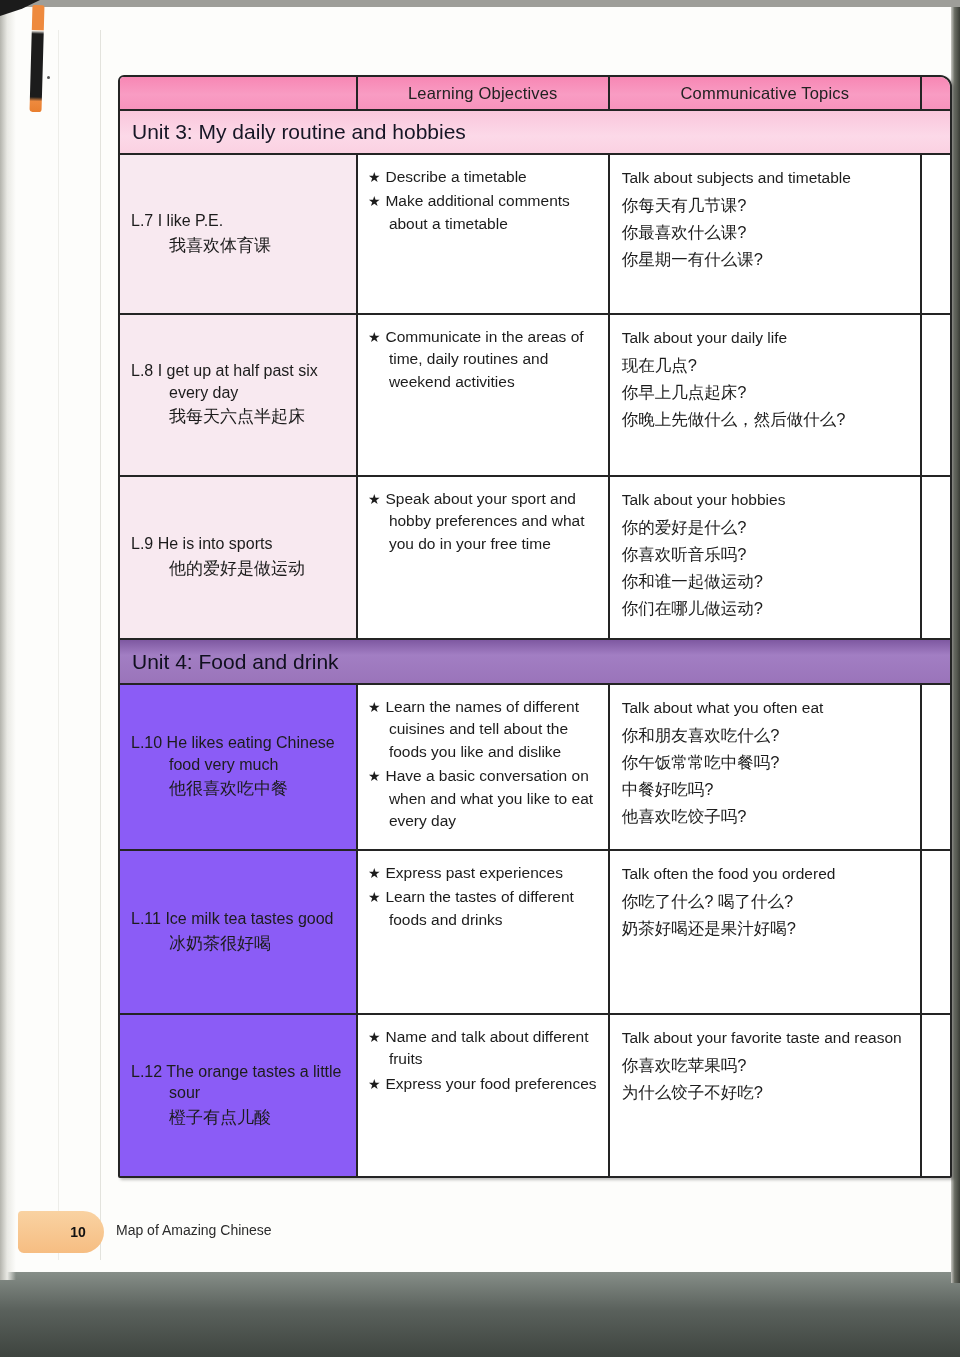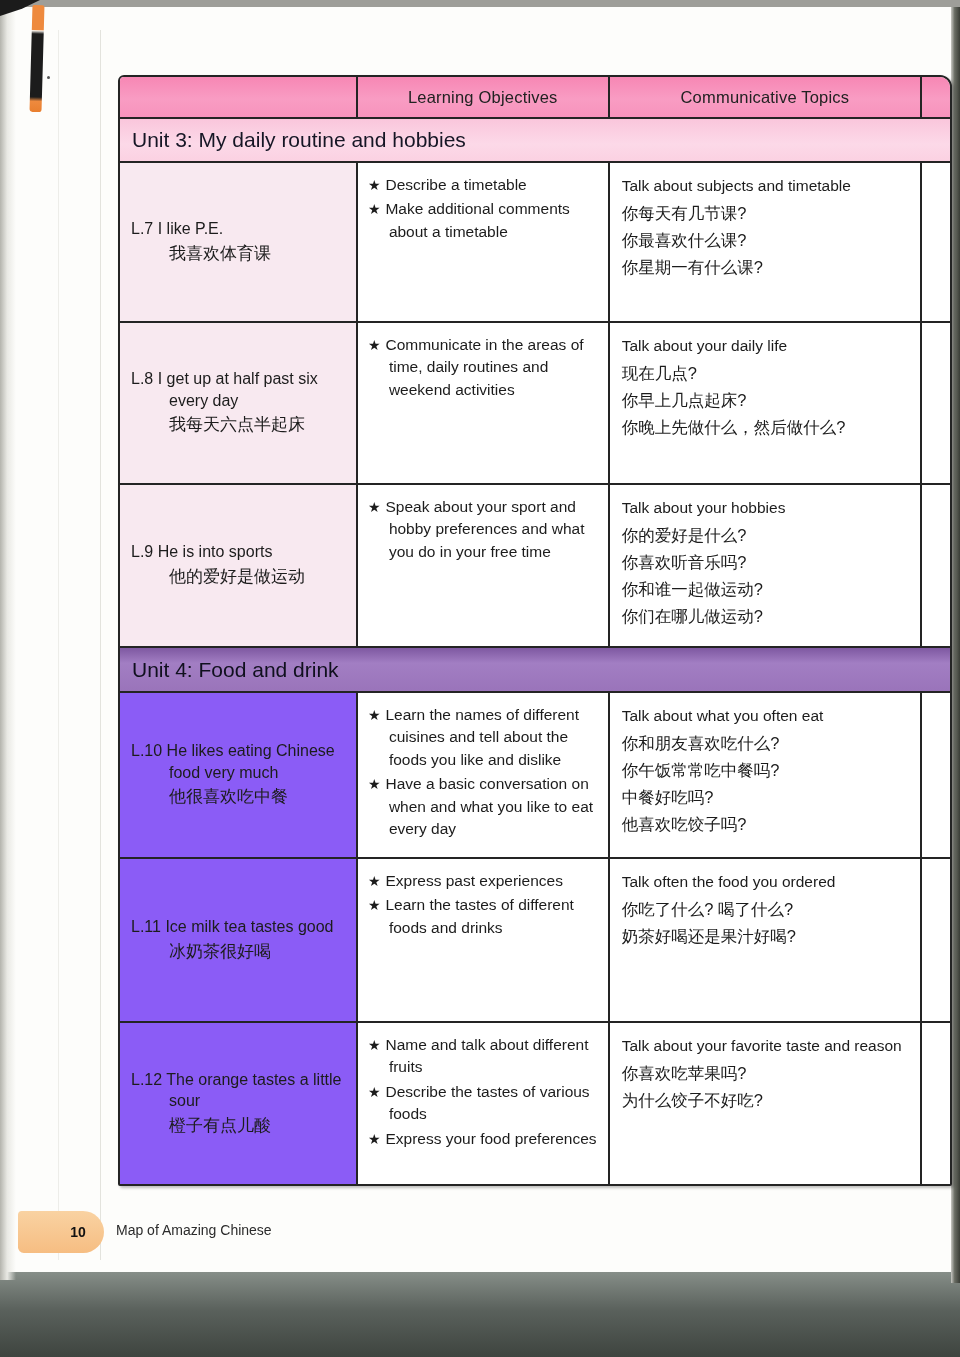--- a/index.html
+++ b/index.html
@@ -48,21 +48,21 @@
     background:#ffffff; overflow:hidden;
     box-shadow:2px 2px 3px rgba(0,0,0,0.25);
   }
   .row { display:flex; width:100%; border-top:2px solid #242424; }
   .row:first-child { border-top:none; }
   .cell { position:relative; }
   .c1 { width:237px; }
   .c2 { width:253px; border-left:2px solid #242424; }
   .c3 { width:314px; border-left:2px solid #242424; }
   .c4 { width:30px;  border-left:2px solid #242424; }
-  .header-row { height:40px; background:linear-gradient(180deg,#f787b4 0%,#f99cc3 55%,#f793bc 100%); }
+  .header-row { height:32px; background:linear-gradient(180deg,#f787b4 0%,#f99cc3 55%,#f793bc 100%); }
   .header-row .cell { display:flex; align-items:center; justify-content:center; }
   .header-label { font-size:16.5px; color:#222; letter-spacing:.2px; }
   .banner-row { height:44px; display:flex; align-items:center; padding-left:12px; }
   .banner-u3 { background:linear-gradient(180deg,#fac6dc 0%,#fcd9e8 60%,#fbd1e2 100%); }
   .banner-u4 { background:linear-gradient(180deg,#7e58a1 0%,#a27ec3 35%,#9a74ba 100%); height:45px; }
   .banner-text { font-size:21px; color:#161625; }
   .banner-u4 .banner-text { color:#10101e; }
   .lesson { display:flex; align-items:center; padding:10px 8px 10px 11px; }
   .u3 .lesson { background:#f8e9f0; }
   .u4 .lesson { background:#8b5cf6; }
@@ -223,21 +223,20 @@
 
   <div class="row u4" style="height:163px">
     <div class="cell c1 lesson">
       <div>
         <div class="lesson-en"><span>L.12</span> <span>The orange tastes a little sour</span></div>
         <div class="lesson-zh">橙子有点儿酸</div>
       </div>
     </div>
     <div class="cell c2 obj">
       <div class="obj-item"><span class="star">★</span><span>Name and talk about different fruits</span></div>
-      <div class="obj-item"><span class="star">★</span><span>Describe the tastes of various foods</span></div>
       <div class="obj-item"><span class="star">★</span><span>Express your food preferences</span></div>
     </div>
     <div class="cell c3 topics">
       <div class="topic-en">Talk about your favorite taste and reason</div>
       <div class="topic-zh">你喜欢吃苹果吗?</div>
       <div class="topic-zh">为什么饺子不好吃?</div>
     </div>
     <div class="cell c4 extra-cell"></div>
   </div>
 

